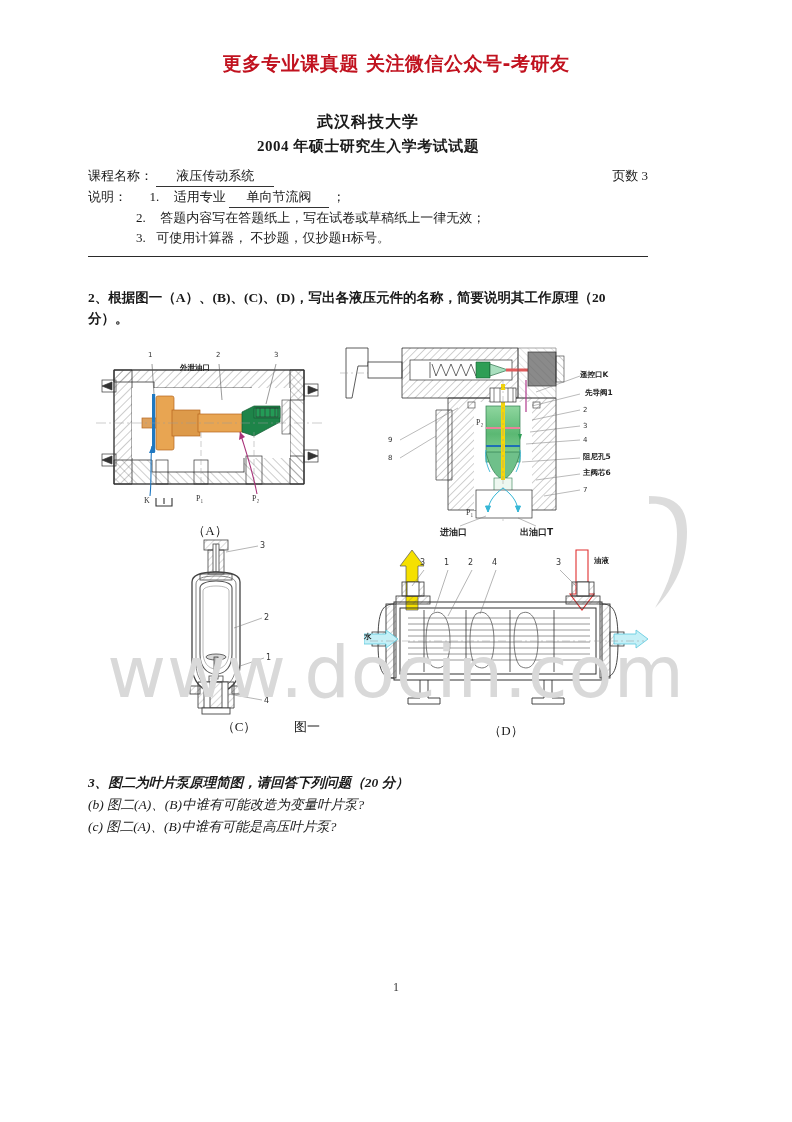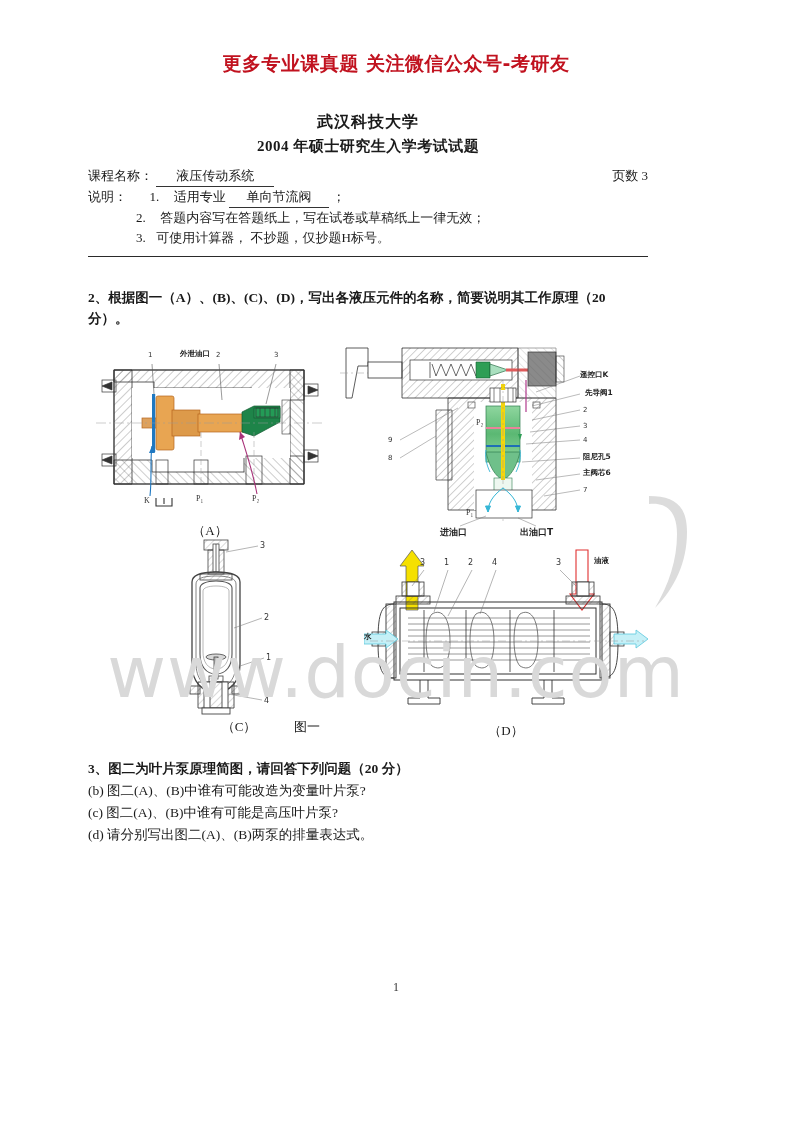--- a/index.html
+++ b/index.html
@@ -310,21 +310,21 @@
           </g>
 
           <path d="M56,148 C58,130 56,110 58,98" stroke="#1f78c1" stroke-width="1.1" fill="none"></path>
           <path d="M58,98 l-3,7 l6,0 z" fill="#1f78c1"></path>
 
           <path d="M163,146 C158,120 150,98 146,84" stroke="#a83279" stroke-width="1.1" fill="none"></path>
           <path d="M146,84 l-1,8 l6,-3 z" fill="#a83279"></path>
         </svg>
 
         <span class="lbl" style="left:54px; top:3px;">1</span>
-        <span class="lbl-cn" style="left:86px; top:1px;">外泄油口</span>
+        <span class="lbl-cn" style="left:86px; top:15px;">外泄油口</span>
         <span class="lbl" style="left:122px; top:3px;">2</span>
         <span class="lbl" style="left:180px; top:3px;">3</span>
         <span class="lbl-it" style="left:50px; top:148px;">K</span>
         <span class="lbl-it" style="left:102px; top:146px;">P₁</span>
         <span class="lbl-it" style="left:158px; top:146px;">P₂</span>
 
         <div class="fig-cap" style="margin-top:6px;">（A）</div>
       </div>
 
       <div class="fig" style="left:252px; top:0px; width:308px; height:200px;">
@@ -608,25 +608,24 @@
         <span class="lbl-cn" style="left:0px; top:86px;">水</span>
 
         <div class="fig-cap" style="margin-top:4px;">（D）</div>
       </div>
 
       <div class="fig-group-cap">图一</div>
     </div>
 
     <div class="spacer-sm"></div>
 
-    <div class="q-block" style="margin-top:6px;">
+    <div class="q-block" style="margin-top:20px;font-style:italic;">
       <div class="q-head">3、图二为叶片泵原理简图，请回答下列问题（20 分）</div>
       <div class="q-item">(b) 图二(A)、(B)中谁有可能改造为变量叶片泵?</div>
       <div class="q-item">(c) 图二(A)、(B)中谁有可能是高压叶片泵?</div>
-      <div class="q-item">(d) 请分别写出图二(A)、(B)两泵的排量表达式。</div>
     </div>
 
   </div>
 
   <div class="watermark">www.docin.com</div>
   <svg class="watermark-swoosh" viewBox="0 0 46 120">
     <path d="M4,4 C30,4 42,14 42,40 C42,70 30,96 10,116 C24,92 32,68 32,42 C32,20 22,10 4,12 Z" fill="#dcdcdc"></path>
   </svg>
 
   <div class="page-num">1</div>

